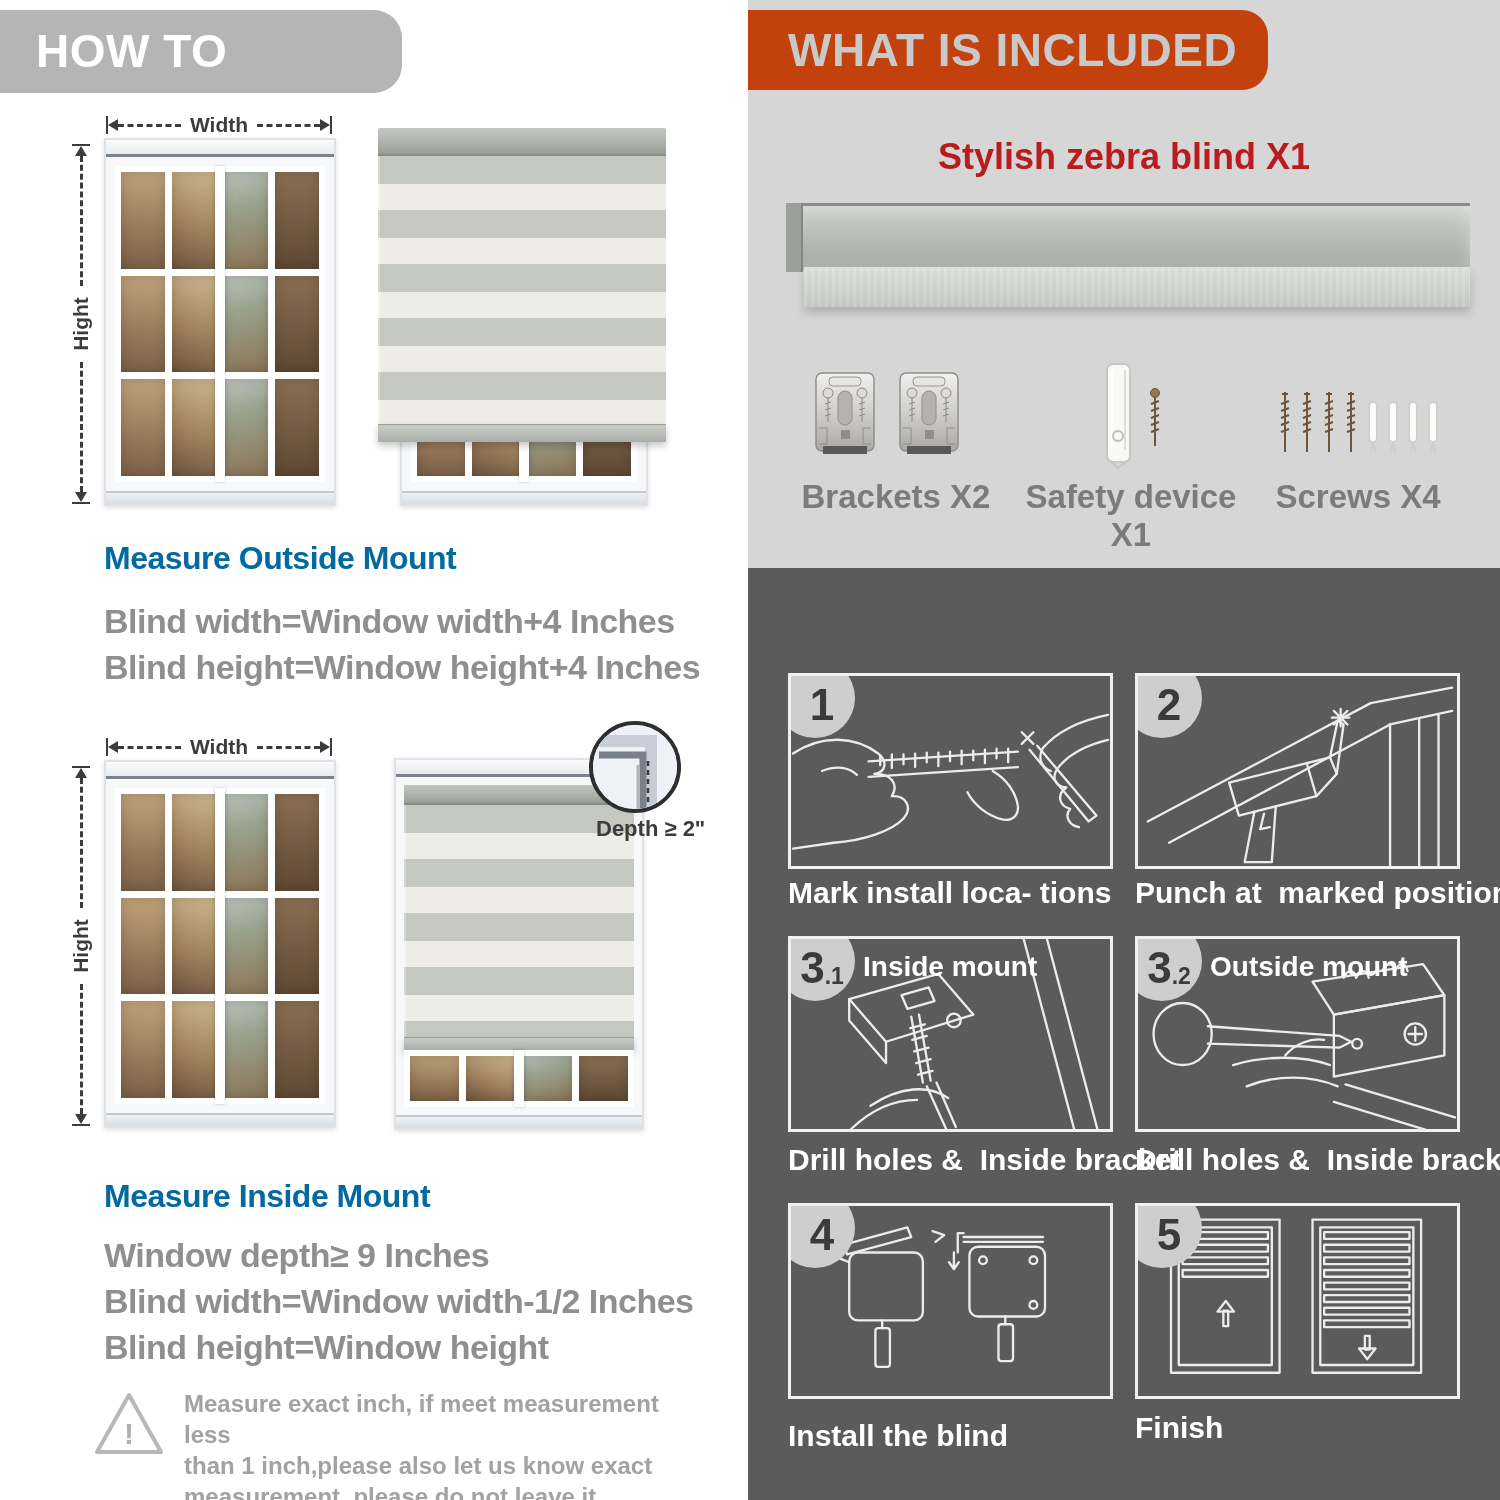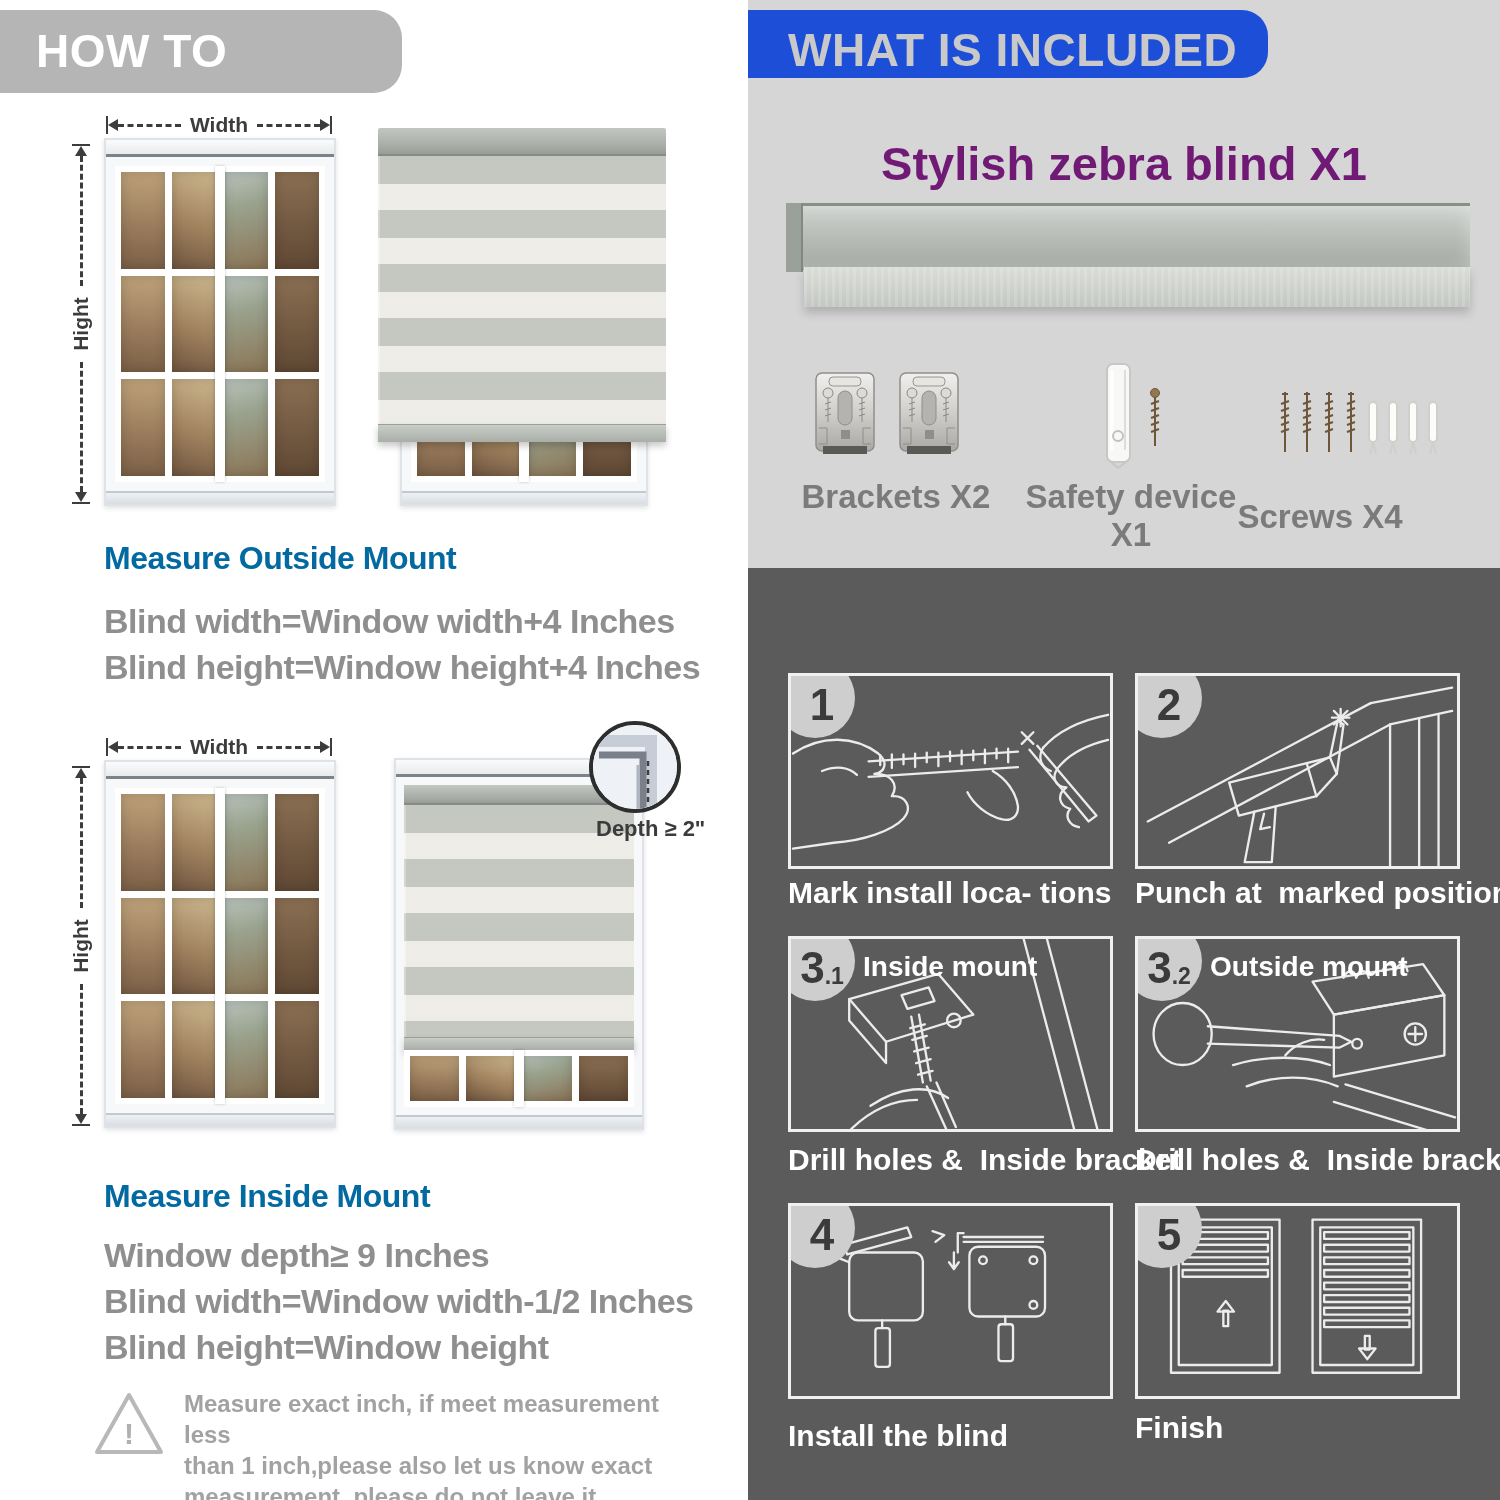--- a/index.html
+++ b/index.html
@@ -72,25 +72,25 @@
   .depth-lbl{position:absolute;font-weight:bold;font-size:22px;color:#3b3b3b;z-index:6;}
 
   
   .h-title{position:absolute;font-weight:bold;font-size:32px;color:#0369a1;letter-spacing:-0.5px;}
   .h-line{position:absolute;font-weight:bold;font-size:34px;color:#8f8f8f;letter-spacing:-0.5px;}
   .warn-text{position:absolute;font-weight:bold;font-size:24px;color:#a2a2a2;line-height:31px;}
   .warn-icon{position:absolute;}
 
   
   .rt{position:absolute;left:748px;top:0;width:752px;height:568px;background:#d6d6d6;}
-  .rt-header{position:absolute;left:0;top:10px;width:520px;height:68px;background:#1d4ed8;
+  .rt-header{position:absolute;left:0;top:10px;width:520px;height:80px;background:#c2410c;
       border-radius:0 26px 26px 0;color:#c9c9c9;font-weight:bold;font-size:46px;
       line-height:80px;padding-left:40px;box-sizing:border-box;letter-spacing:0.5px;}
   .rt-title{position:absolute;left:0;top:136px;width:100%;text-align:center;
-      color:#701a75;font-weight:bold;font-size:47px;}
+      color:#b91c1c;font-weight:bold;font-size:36px;}
   .headrail{position:absolute;left:38px;top:203px;width:684px;height:64px;
       background:linear-gradient(180deg,#ced2ce 0%,#b7bcb7 50%,#a2a7a2 100%);
       border-top:3px solid #8a8f8a;box-shadow:inset 0 0 18px rgba(255,255,255,.35);}
   .headrail:before{content:"";position:absolute;left:0;top:-3px;bottom:-2px;width:15px;
       background:#9aa09a;border-right:2px solid #82877f;}
   .valance{position:absolute;left:56px;top:267px;width:666px;height:40px;
       background:
         repeating-linear-gradient(90deg,rgba(255,255,255,.14) 0 3px,rgba(0,0,0,0) 3px 7px),
         linear-gradient(180deg,#daddd8,#c3c7c2);
       box-shadow:0 6px 9px rgba(0,0,0,.18);}
@@ -357,21 +357,21 @@
           <rect x="63" y="2" width="8" height="40" rx="4"></rect>
         </g>
         <g fill="none" stroke="#cfcfcb" stroke-width="2">
           <path d="M7,42 L4,54 M7,42 L10,54 M27,42 L24,54 M27,42 L30,54 M47,42 L44,54 M47,42 L50,54 M67,42 L64,54 M67,42 L70,54"></path>
         </g>
       </svg>
     </div>
 
     <div class="item-lbl" style="left:42px;width:212px;">Brackets X2</div>
     <div class="item-lbl" style="left:258px;width:250px;">Safety device X1</div>
-    <div class="item-lbl" style="left:472px;width:200px;margin-top:20px;">Screws X4</div>
+    <div class="item-lbl" style="left:510px;width:200px;">Screws X4</div>
   </div>
 
   <div class="rb">
 
     <div class="step" style="left:40px;top:105px;">
       <svg class="art" viewBox="0 0 325 196">
         <path d="M0,80 C30,60 64,62 88,80 C98,88 96,99 84,101 C100,100 110,111 102,124 C116,123 124,135 114,147 C102,160 72,170 42,172 L0,178"></path>
         <path d="M30,98 C45,92 58,94 66,102"></path>
         <path d="M78,88 L232,78 M78,104 L232,94"></path>
         <path d="M90,82 l0,10 M102,81 l0,14 M114,81 l0,10 M126,80 l0,14 M138,79 l0,10 M150,79 l0,14 M162,78 l0,10 M174,77 l0,14 M186,77 l0,10 M198,76 l0,14 M210,75 l0,10 M222,75 l0,14"></path>

